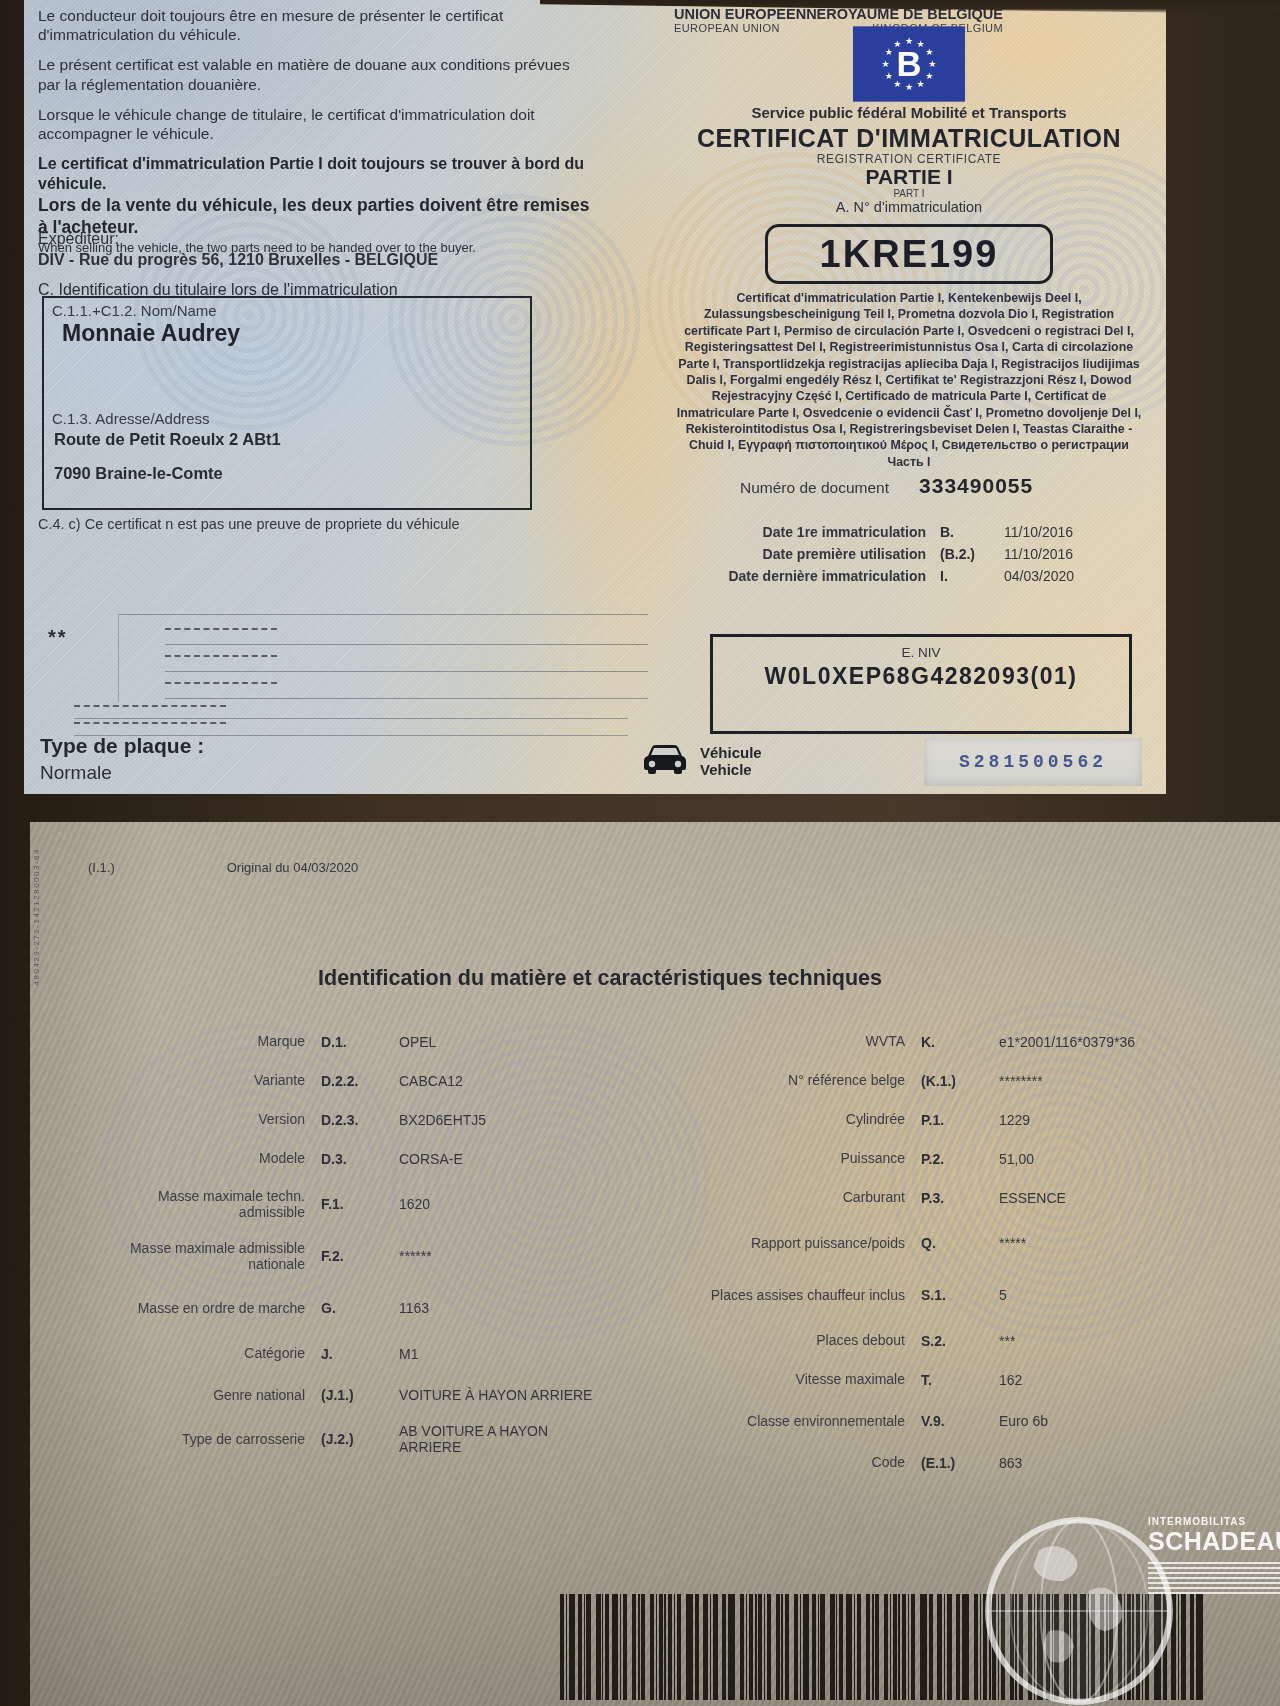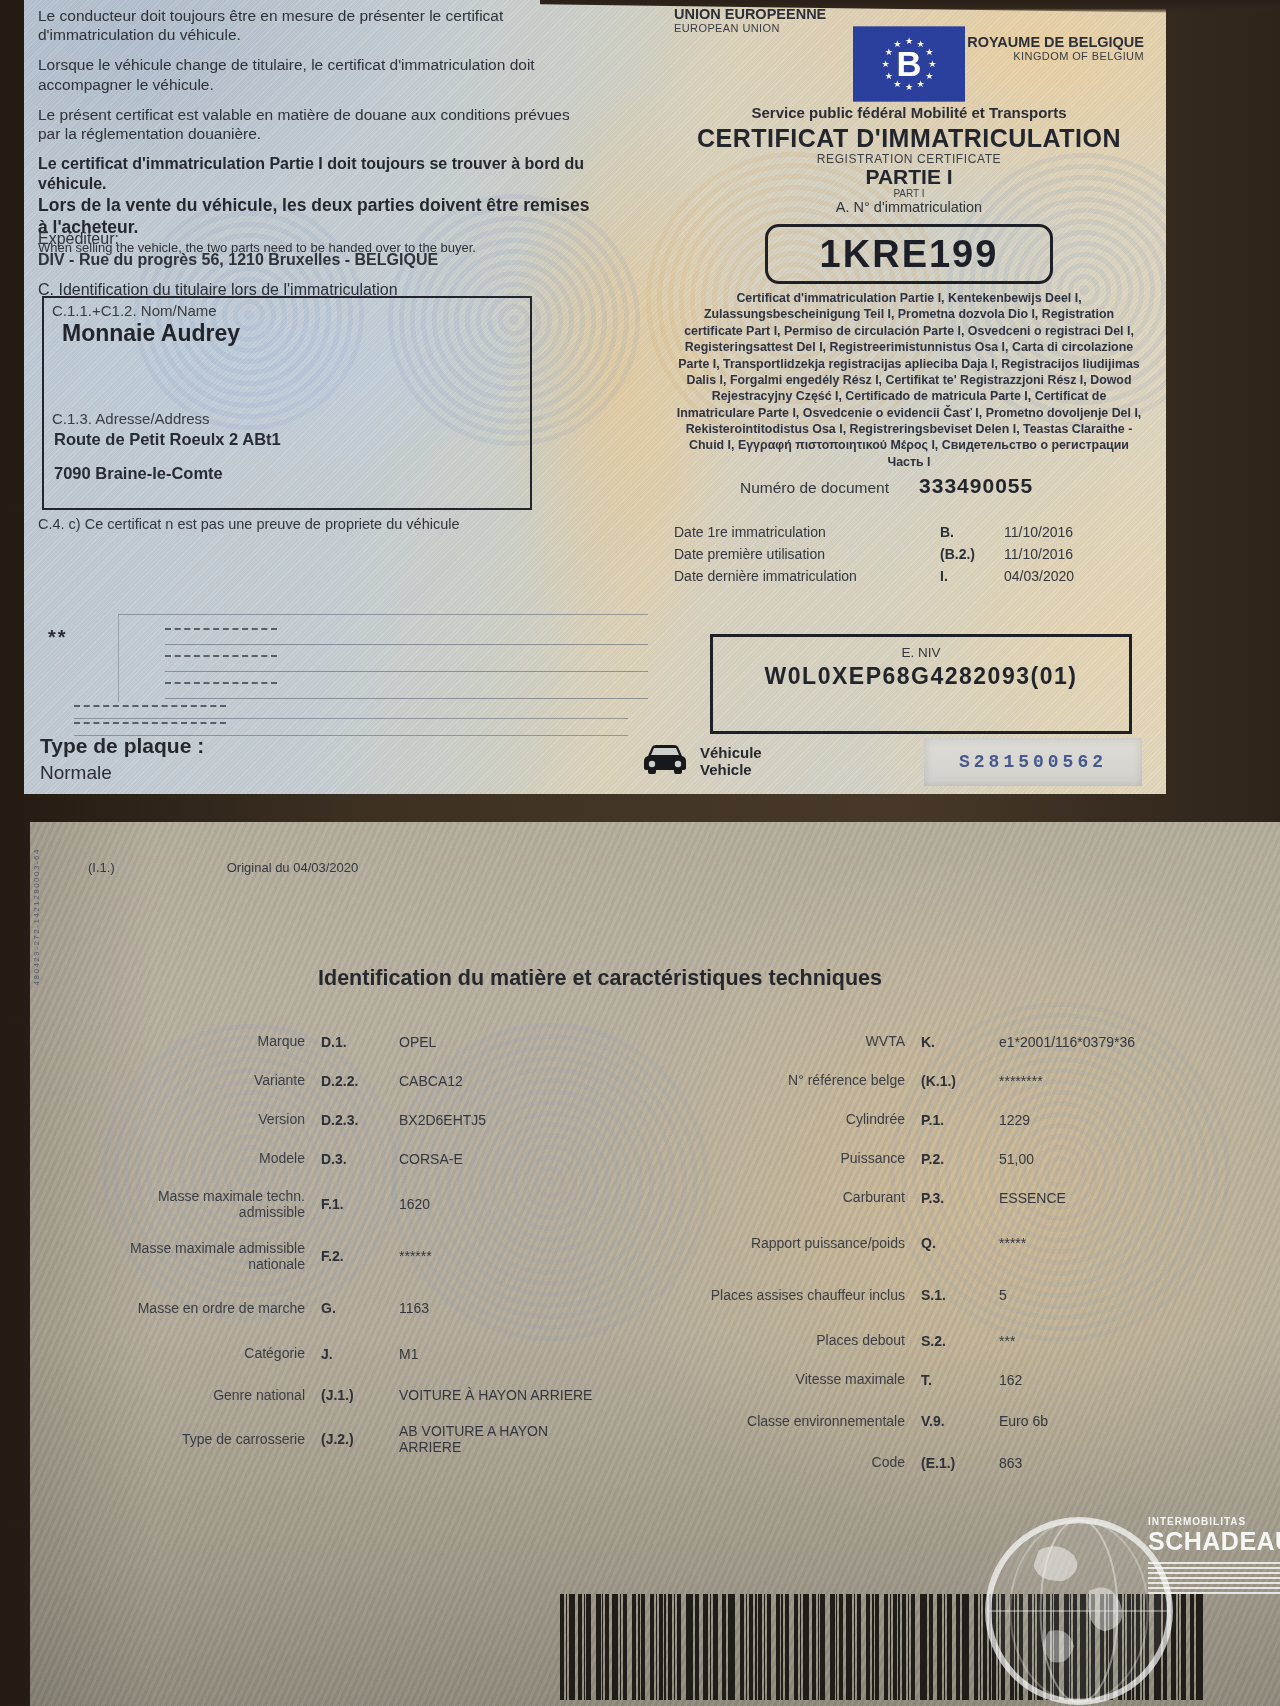--- a/index.html
+++ b/index.html
@@ -52,21 +52,21 @@
   .dline .drule{position:absolute;left:46px;right:0;bottom:3px;border-top:1.3px solid rgba(95,100,115,.6);}
   .dline2{position:relative;height:17px;margin-left:26px;}
   .dline2 .dshort{position:absolute;left:0;top:3px;width:152px;border-top:2px dashed rgba(64,66,78,.8);}
   .dline2 .drule{position:absolute;left:0;right:20px;bottom:0;border-top:1.3px solid rgba(95,100,115,.55);}
 
   .plate-type{position:absolute;left:16px;top:734px;}
   .plate-type .t{font-size:21px;font-weight:bold;color:#26282f;}
   .plate-type .v{font-size:19px;color:#2b2e36;margin-top:4px;}
 
   .rcol{position:absolute;left:650px;top:0;width:470px;height:794px;}
-  .eu-header{position:absolute;left:0;top:6px;width:100%;display:flex;flex-direction:column;}
+  .eu-header{position:absolute;left:0;top:6px;width:100%;display:flex;}
   .eu-header .fr{font-size:14.5px;font-weight:bold;color:#2c2f37;}
   .eu-header .en{font-size:11px;color:#383b44;letter-spacing:.4px;}
   .eu-right{text-align:right;}
   .emblem{position:absolute;top:26px;left:50%;transform:translateX(-50%);width:112px;height:76px;}
   .ministry{position:absolute;top:104px;width:100%;text-align:center;font-size:15px;font-weight:bold;color:#2b2e36;}
   .title-fr{position:absolute;top:124px;width:100%;text-align:center;font-size:25px;font-weight:bold;letter-spacing:.5px;color:#24262e;}
   .title-en{position:absolute;top:152px;width:100%;text-align:center;font-size:12px;letter-spacing:.6px;color:#3a3d46;}
   .part-fr{position:absolute;top:165px;width:100%;text-align:center;font-size:21px;font-weight:bold;color:#24262e;}
   .part-en{position:absolute;top:188px;width:100%;text-align:center;font-size:10px;color:#3a3d46;}
   .reg-label{position:absolute;top:199px;width:100%;text-align:center;font-size:14.5px;color:#2f323a;}
@@ -74,21 +74,21 @@
     width:282px;height:54px;border:3.5px solid #1e2027;border-radius:14px;
     display:flex;align-items:center;justify-content:center;
     font-size:38px;font-weight:bold;letter-spacing:2px;color:#1d1f28;}
   .multiling{position:absolute;top:290px;left:0;width:100%;text-align:center;
     font-size:12.4px;line-height:1.32;color:#2f3240;font-weight:bold;}
   .docnum{position:absolute;top:474px;left:66px;display:flex;align-items:baseline;}
   .docnum .l{font-size:15.5px;color:#33363e;}
   .docnum .v{font-size:21px;font-weight:bold;letter-spacing:1px;color:#24262e;margin-left:30px;}
   .dates{position:absolute;top:524px;left:0;width:100%;}
   .drow{display:flex;margin-bottom:6px;font-size:14px;color:#33363e;}
-  .drow .l{width:252px;}
+  .drow .l{width:252px;text-align:right;font-weight:bold;}
   .drow .c{width:64px;padding-left:14px;font-weight:bold;color:#2b2e36;}
   .drow .v{color:#33363e;}
   .vinbox{position:absolute;top:634px;left:36px;width:422px;height:100px;
     border:3px solid #1e2027;text-align:center;padding-top:8px;box-sizing:border-box;}
   .vinbox .l{font-size:13.5px;color:#33363e;}
   .vinbox .v{font-size:23px;font-weight:bold;letter-spacing:1.5px;color:#22242c;margin-top:3px;}
 
   .vehicle-row{position:absolute;left:618px;top:742px;display:flex;align-items:center;}
   .vehicle-row .labels{margin-left:12px;font-size:15px;font-weight:bold;color:#26282f;line-height:1.15;}
   .serial-strip{position:absolute;left:900px;top:738px;width:218px;height:48px;
@@ -141,22 +141,22 @@
 <div class="frame">
 
   <div class="page1">
     <div class="rosette" style="left:110px;top:200px;width:230px;height:230px;"></div>
     <div class="rosette" style="left:360px;top:190px;width:260px;height:260px;"></div>
     <div class="rosette warm" style="left:620px;top:150px;width:300px;height:300px;"></div>
     <div class="rosette" style="left:920px;top:150px;width:280px;height:280px;"></div>
 
     <div class="notices">
       <p>Le conducteur doit toujours être en mesure de présenter le certificat d'immatriculation du véhicule.</p>
+      <p>Le présent certificat est valable en matière de douane aux conditions prévues par la réglementation douanière.</p>
       <p>Lorsque le véhicule change de titulaire, le certificat d'immatriculation doit accompagner le véhicule.</p>
-      <p>Le présent certificat est valable en matière de douane aux conditions prévues par la réglementation douanière.</p>
       <p class="b">Le certificat d'immatriculation Partie I doit toujours se trouver à bord du véhicule.</p>
       <p class="bb">Lors de la vente du véhicule, les deux parties doivent être remises à l'acheteur.</p>
       <p class="en">When selling the vehicle, the two parts need to be handed over to the buyer.</p>
     </div>
 
     <div class="sender">
       <div>Expéditeur:</div>
       <div class="v">DIV - Rue du progrès 56, 1210 Bruxelles - BELGIQUE</div>
     </div>
 

